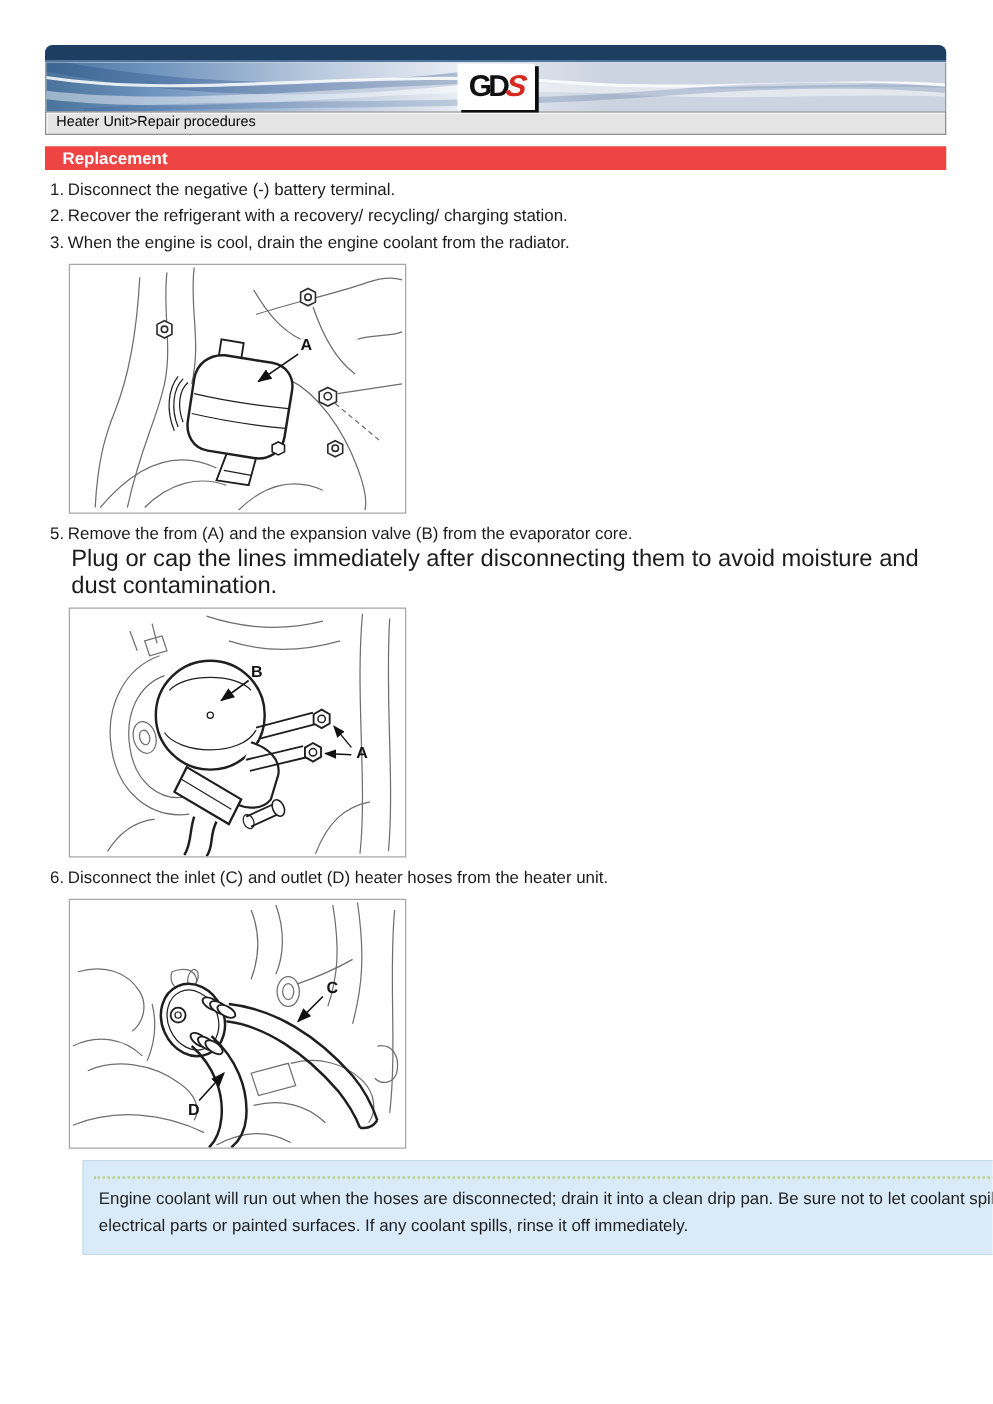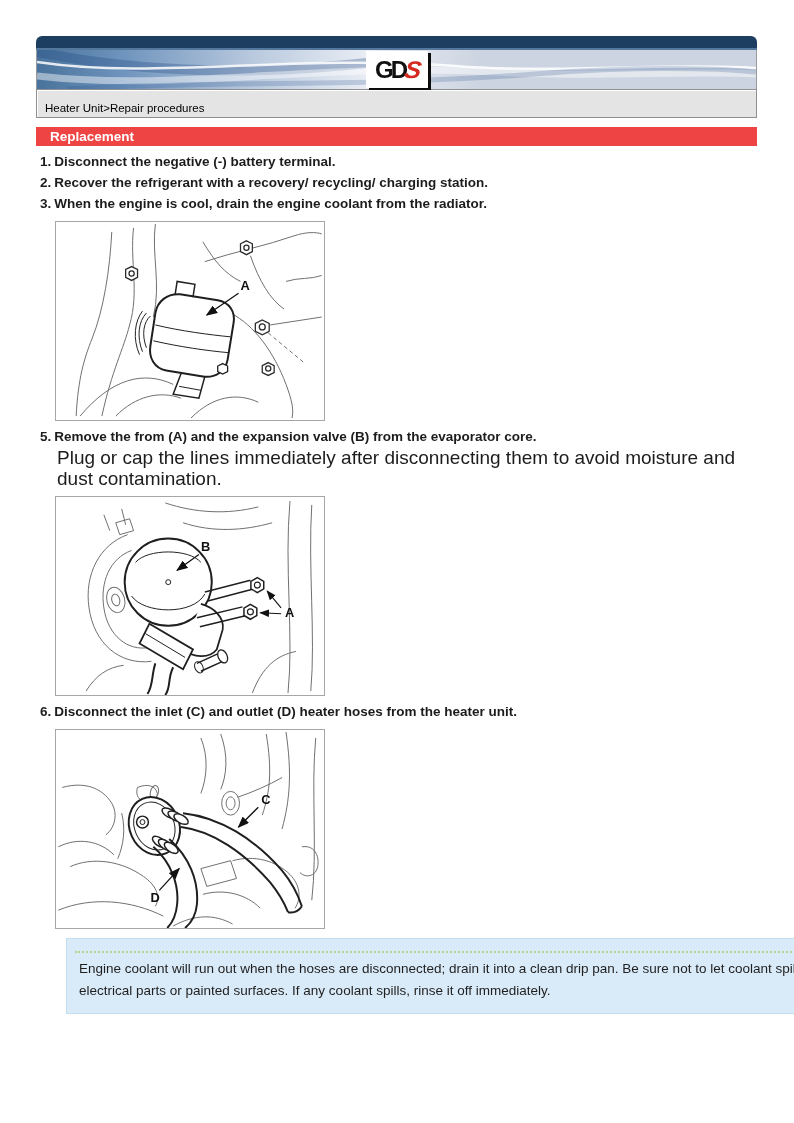--- a/index.html
+++ b/index.html
@@ -37,39 +37,39 @@
     line-height:1;
   }
   .logo .gd { color:#111; }
   .logo .s  { display:inline-block; color:#d42a20; font-style:italic; transform:skewX(-8deg) scaleX(1.05); margin-left:0px; }
   .breadcrumb {
     height:15px;
     background:#e4e4e4;
     border:1px solid #8f8f8f;
     box-shadow:inset 1px 1px 0 #ffffff;
     font-size:11.5px;
-    padding:12px 0 0 8px;
+    padding:2px 0 0 8px;
     color:#000;
   }
 
   
   .section-bar {
     margin-top:9px;
     background:#ef4444;
     color:#fff;
     font-weight:bold;
     font-size:13.5px;
     height:19px;
     line-height:19px;
     padding-left:14px;
   }
 
   
   .steps { margin-top:5px; }
-  .step { font-size:13.5px; line-height:21px; padding-left:4px;font-weight:bold; }
+  .step { font-size:13.5px; line-height:21px; padding-left:4px; }
   .step .num { margin-right:3px; }
   .substep { font-size:19px; line-height:21px; padding-left:21px; }
 
   
   .figure {
     width:268px; height:198px;
     border:1px solid #a6a6a6;
     margin:7px 0 5px 19px;
     background:#fff;
   }

